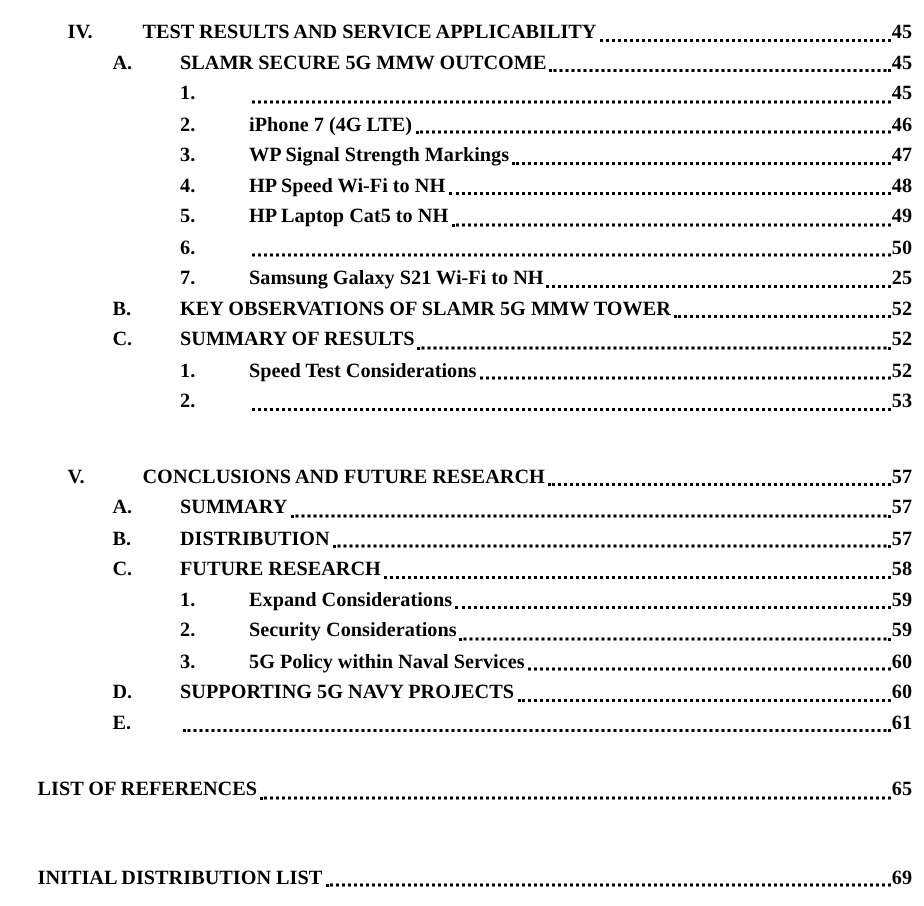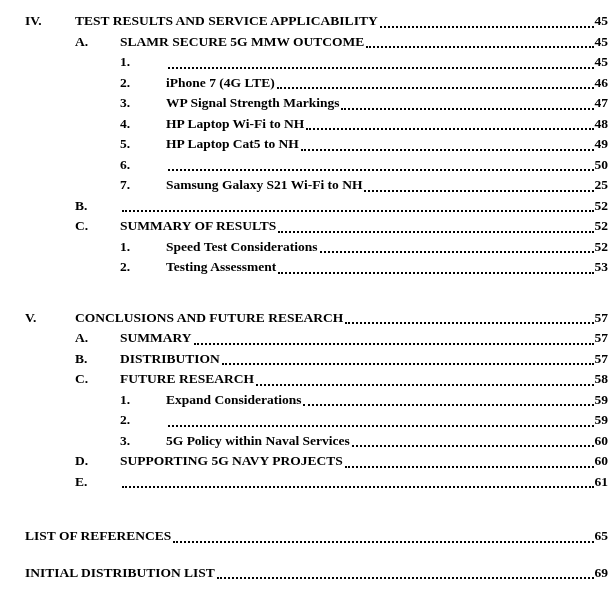--- a/index.html
+++ b/index.html
@@ -25,40 +25,40 @@
   }
   .toc-row {
     display: flex;
     align-items: flex-end;
     line-height: 20.5px;
     white-space: nowrap;
   }
   .num {
     flex: 0 0 auto;
   }
-  .level-0 .num { width: 50px; }
+  .level-0 .num { width: 50px; margin-left: 20px; }
   .level-1       { padding-left: 50px; }
   .level-1 .num { width: 45px; }
   .level-2       { padding-left: 95px; }
   .level-2 .num { width: 46px; }
   .title {
     flex: 0 1 auto;
   }
   .dots {
     flex: 1 1 8px;
     min-width: 8px;
     border-bottom: 2px dotted #000000;
     margin: 0 1px 4px 2px;
   }
   .pagenum {
     flex: 0 0 auto;
   }
   .toc-section:nth-child(2) { margin-top: 30px; }
-  .toc-section:nth-child(3) { margin-top: 34px; }
-  .toc-section:nth-child(4) { margin-top: 16px; }
+  .toc-section:nth-child(3) { margin-top: 24px; }
+  .toc-section:nth-child(4) { margin-top: 38px; }
 </style>
 </head>
 <body>
 
 <div class="page">
   <div id="toc">
       <div class="toc-section">
         <div class="toc-row level-0">
     <span class="num">IV.</span>
     <span class="title">TEST RESULTS AND SERVICE APPLICABILITY</span>
@@ -83,21 +83,21 @@
     <span class="pagenum">46</span>
   </div>
         <div class="toc-row level-2">
     <span class="num">3.</span>
     <span class="title">WP Signal Strength Markings</span>
     <span class="dots"></span>
     <span class="pagenum">47</span>
   </div>
         <div class="toc-row level-2">
     <span class="num">4.</span>
-    <span class="title">HP Laptop Wi-Fi to NH</span>
+    <span class="title">HP Speed Wi-Fi to NH</span>
     <span class="dots"></span>
     <span class="pagenum">48</span>
   </div>
         <div class="toc-row level-2">
     <span class="num">5.</span>
     <span class="title">HP Laptop Cat5 to NH</span>
     <span class="dots"></span>
     <span class="pagenum">49</span>
   </div>
         <div class="toc-row level-2">
@@ -106,38 +106,38 @@
     <span class="pagenum">50</span>
   </div>
         <div class="toc-row level-2">
     <span class="num">7.</span>
     <span class="title">Samsung Galaxy S21 Wi-Fi to NH</span>
     <span class="dots"></span>
     <span class="pagenum">25</span>
   </div>
         <div class="toc-row level-1">
     <span class="num">B.</span>
+    <span class="title">KEY OBSERVATIONS OF SLAMR 5G MMW TOWER</span>
     <span class="dots"></span>
     <span class="pagenum">52</span>
   </div>
         <div class="toc-row level-1">
     <span class="num">C.</span>
     <span class="title">SUMMARY OF RESULTS</span>
     <span class="dots"></span>
     <span class="pagenum">52</span>
   </div>
         <div class="toc-row level-2">
     <span class="num">1.</span>
     <span class="title">Speed Test Considerations</span>
     <span class="dots"></span>
     <span class="pagenum">52</span>
   </div>
         <div class="toc-row level-2">
     <span class="num">2.</span>
-    <span class="title">Testing Assessment</span>
     <span class="dots"></span>
     <span class="pagenum">53</span>
   </div>
       </div>
       <div class="toc-section">
         <div class="toc-row level-0">
     <span class="num">V.</span>
     <span class="title">CONCLUSIONS AND FUTURE RESEARCH</span>
     <span class="dots"></span>
     <span class="pagenum">57</span>
@@ -161,20 +161,21 @@
     <span class="pagenum">58</span>
   </div>
         <div class="toc-row level-2">
     <span class="num">1.</span>
     <span class="title">Expand Considerations</span>
     <span class="dots"></span>
     <span class="pagenum">59</span>
   </div>
         <div class="toc-row level-2">
     <span class="num">2.</span>
+    <span class="title">Security Considerations</span>
     <span class="dots"></span>
     <span class="pagenum">59</span>
   </div>
         <div class="toc-row level-2">
     <span class="num">3.</span>
     <span class="title">5G Policy within Naval Services</span>
     <span class="dots"></span>
     <span class="pagenum">60</span>
   </div>
         <div class="toc-row level-1">

